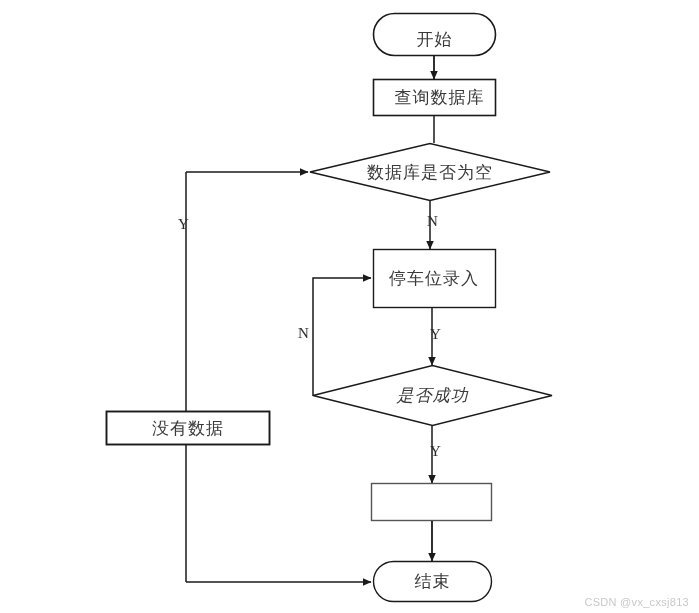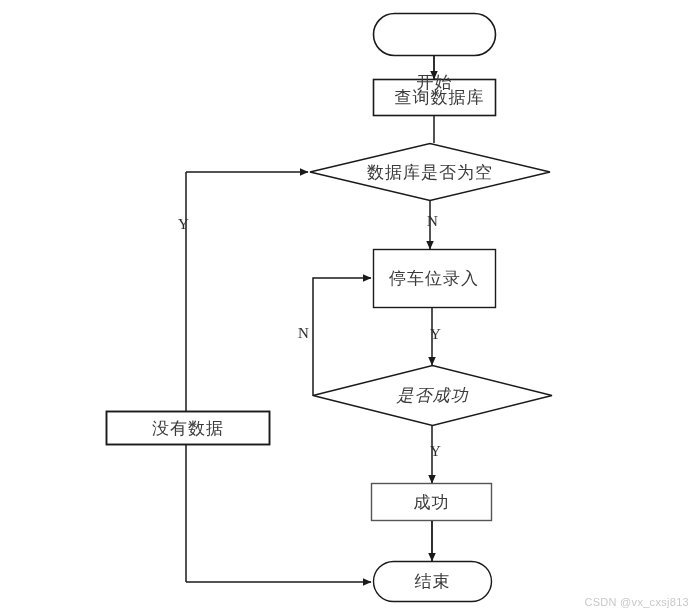--- a/index.html
+++ b/index.html
@@ -95,33 +95,32 @@
 
     <line x1="432" y1="308" x2="432" y2="365" stroke="#1a1a1a" stroke-width="1.5" marker-end="url(#arrowhead)"></line>
 
     <path d="M 313 396 L 313 278 L 371 278" fill="none" stroke="#1a1a1a" stroke-width="1.5" marker-end="url(#arrowhead)"></path>
 
     <line x1="432" y1="426" x2="432" y2="483" stroke="#1a1a1a" stroke-width="1.5" marker-end="url(#arrowhead)"></line>
 
     <line x1="432" y1="521" x2="432" y2="561" stroke="#1a1a1a" stroke-width="1.8" marker-end="url(#arrowhead)"></line>
   </svg>
 
-  <div class="node-label" style="left:373px; top:13px; width:123px; height:52px;margin-top:43px;">开始</div>
+  <div class="node-label" style="left:373px; top:13px; width:123px; height:52px;">开始</div>
 
   <div class="node-label" style="left:373px; top:79px; width:133px; height:37px;">查询数据库</div>
 
   <div class="node-label" style="left:310px; top:143px; width:240px; height:58px;">数据库是否为空</div>
 
   <div class="node-label" style="left:373px; top:249px; width:122px; height:59px;">停车位录入</div>
 
   <div class="node-label" style="left:313px; top:365px; width:239px; height:61px;font-style:italic;">是否成功</div>
 
   <div class="node-label" style="left:106px; top:411px; width:164px; height:34px;">没有数据</div>
 
-  <div class="node-label" style="left:371px; top:483px; width:121px; height:38px;">成功</div>
 
   <div class="node-label" style="left:373px; top:561px; width:119px; height:41px;font-family:Liberation Serif, serif;">结束</div>
 
   <div class="edge-label" style="left:427px; top:213px;">N</div>
 
   <div class="edge-label" style="left:178px; top:216px;">Y</div>
 
   <div class="edge-label" style="left:430px; top:326px;">Y</div>
 
   <div class="edge-label" style="left:298px; top:325px;">N</div>

